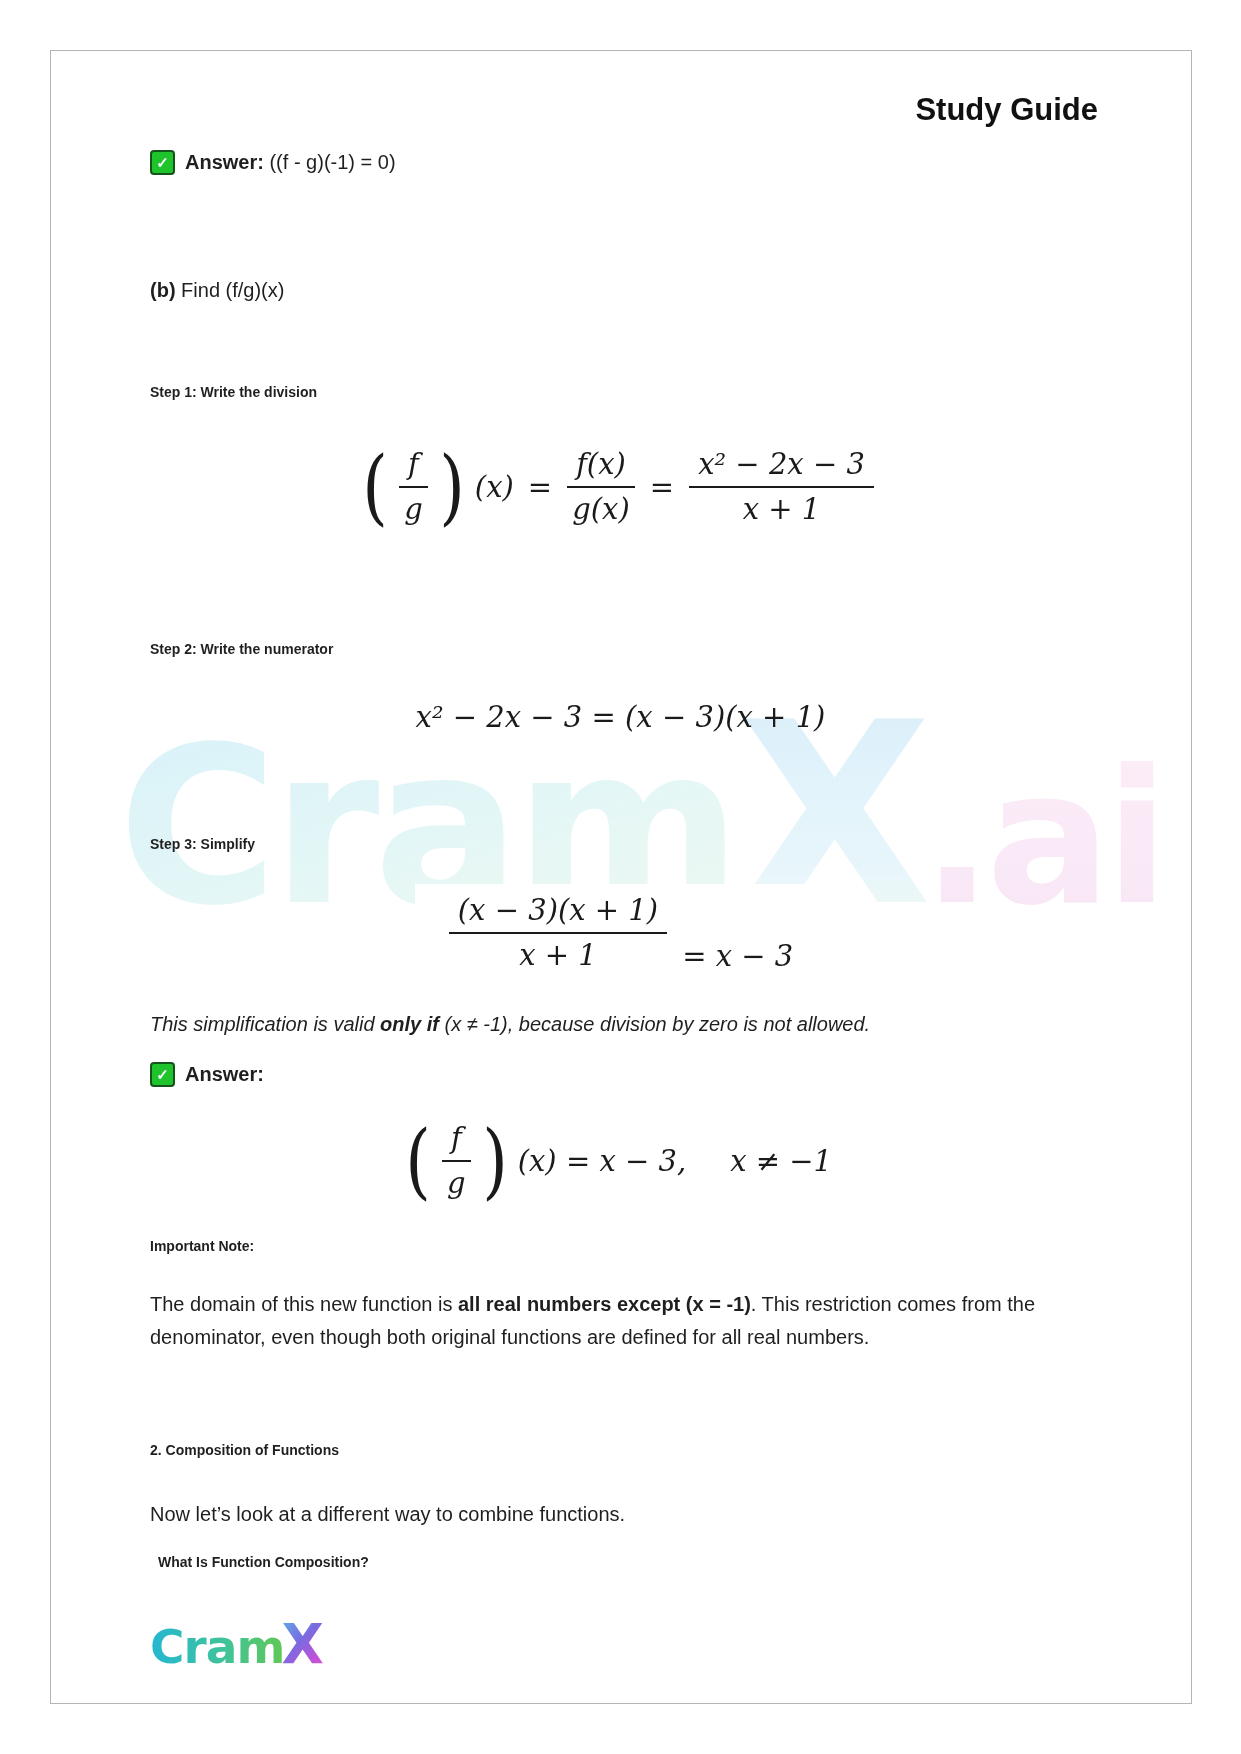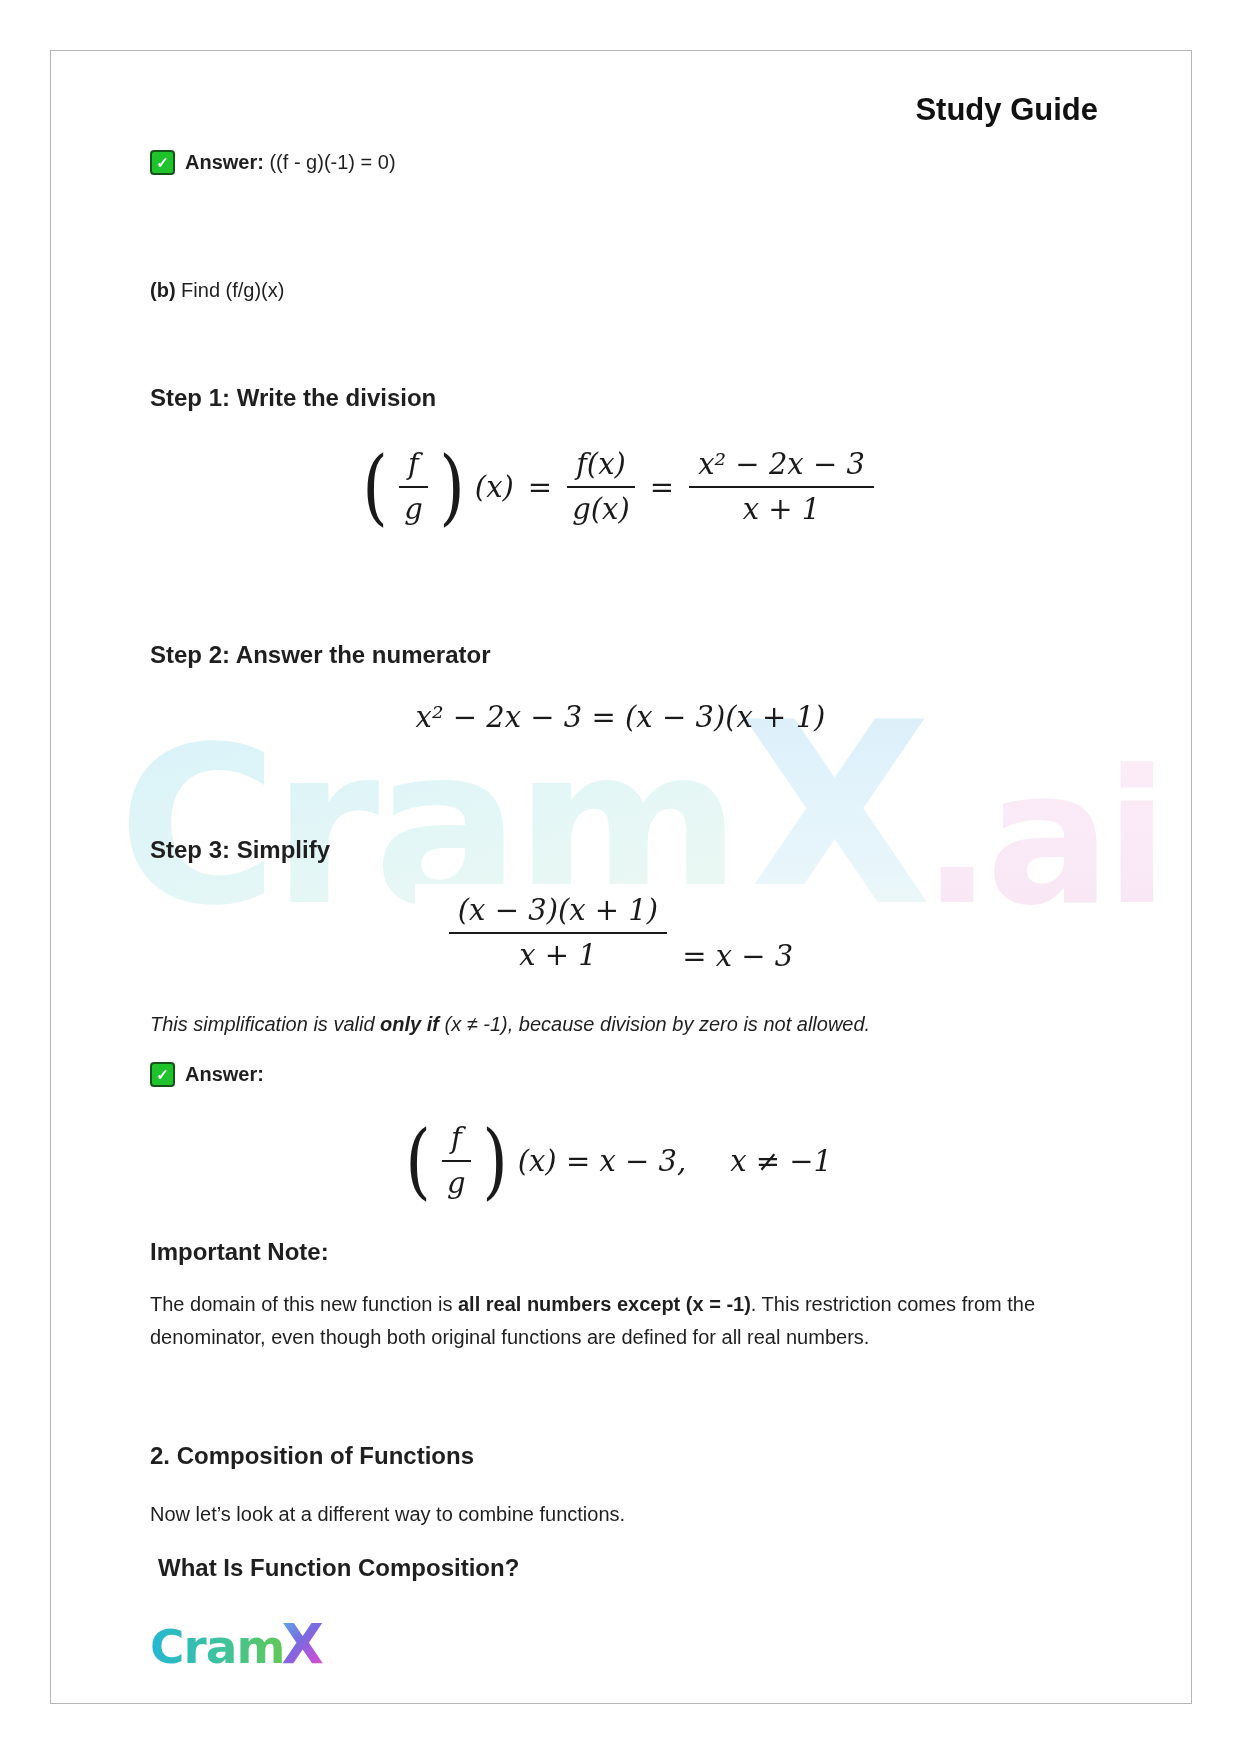--- a/index.html
+++ b/index.html
@@ -15,21 +15,21 @@
            -webkit-background-clip:text;background-clip:text;color:transparent;}
   .wm-x{font-size:252px;margin-left:2px;background:linear-gradient(180deg,#cfeaf8 0%,#e2f4fb 70%,#f3f8e9 100%);
         -webkit-background-clip:text;background-clip:text;color:transparent;}
   .wm-ai{font-size:185px;margin-left:-4px;background:linear-gradient(180deg,#fbe9f7 0%,#f7dff2 100%);
          -webkit-background-clip:text;background-clip:text;color:transparent;}
   
   .abs{position:absolute;z-index:2;}
   .title{left:150px;top:84px;width:940px;text-align:right;font-size:31px;font-weight:bold;color:#111;margin:8px;}
   .body-text{font-size:20px;line-height:33px;}
   .bold{font-weight:bold;}
-  .heading{font-size:24px;font-weight:bold;}
+  .heading{font-size:14px;font-weight:bold;}
   .check-row{display:flex;align-items:center;gap:10px;left:150px;}
   .checkbox{width:21px;height:21px;background:#1fc32c;border:2px solid #14541a;border-radius:4px;
             display:flex;align-items:center;justify-content:center;color:#ffffff;
             font-size:15px;font-weight:bold;line-height:1;}
   
   .formula-row{left:50px;width:1141px;display:flex;justify-content:center;align-items:center;
                font-family:"DejaVu Serif",serif;font-style:italic;font-size:29px;color:#1a1a1a;}
   .frac{display:inline-flex;flex-direction:column;align-items:center;margin:0 8px;}
   .fnum{padding:0 9px 5px;border-bottom:2px solid #1a1a1a;line-height:1.15;}
   .fden{padding-top:5px;line-height:1.15;}
@@ -99,21 +99,21 @@
       <span class="fnum">f(x)</span>
       <span class="fden">g(x)</span>
     </span>
     <span class="mtok">=</span>
     <span class="frac">
       <span class="fnum">x² − 2x − 3</span>
       <span class="fden">x + 1</span>
     </span>
   </div>
 
-  <div class="abs heading pos-step2">Step 2: Answer the numerator</div>
+  <div class="abs heading pos-step2">Step 2: Write the numerator</div>
   <div class="abs formula-row pos-formula2">
     <span>x² − 2x − 3 = (x − 3)(x + 1)</span>
   </div>
 
   <div class="abs heading pos-step3">Step 3: Simplify</div>
   <div class="abs formula-row pos-formula3">
     <span class="whitebg" style="display:inline-flex;align-items:flex-end;">
       <span class="frac">
         <span class="fnum">(x − 3)(x + 1)</span>
         <span class="fden">x + 1</span>

